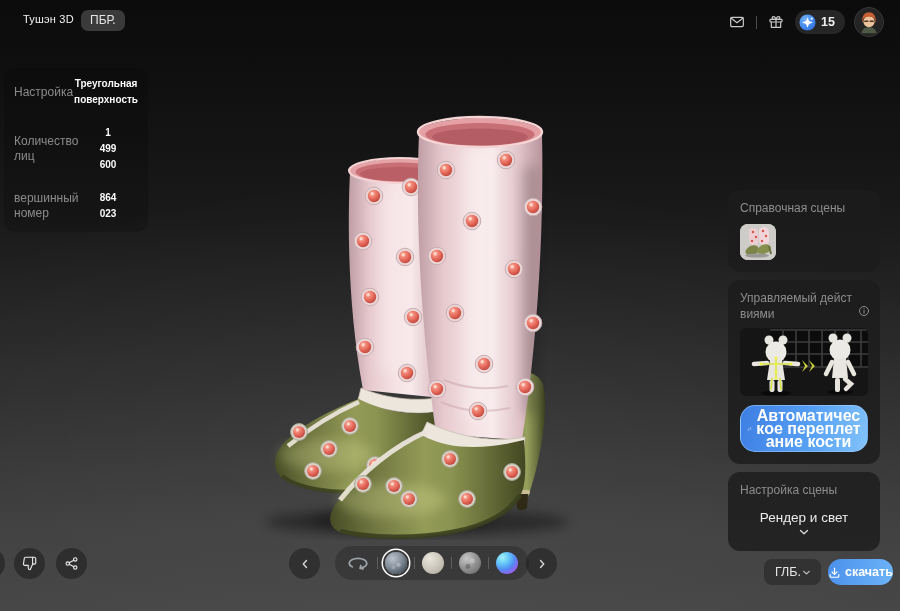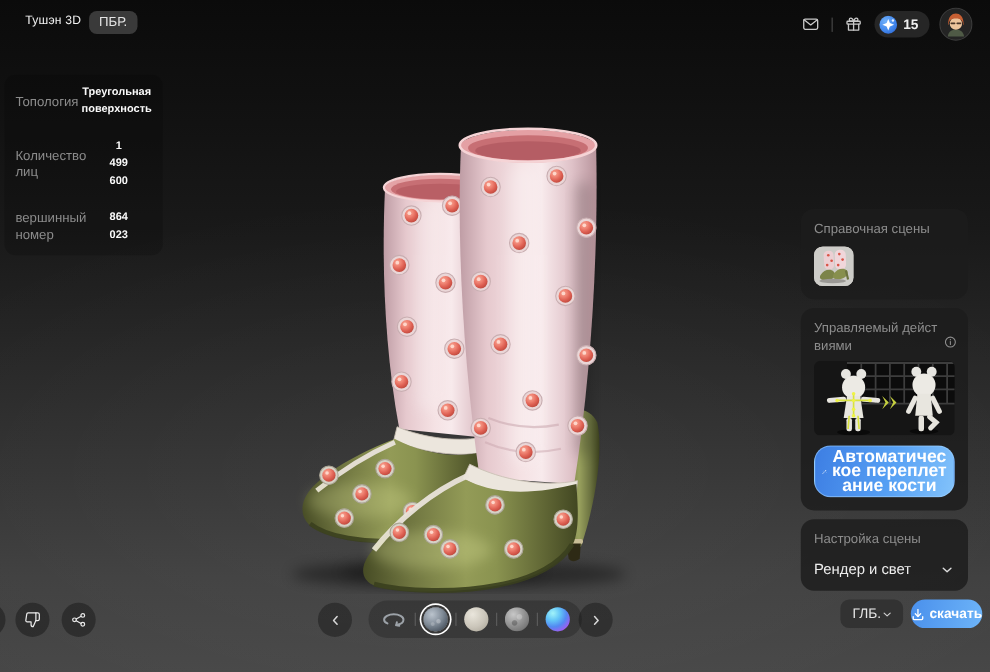--- a/index.html
+++ b/index.html
@@ -39,21 +39,21 @@
   .panel-label{ color:#8d8d8d; font-size:12px; line-height:16px; }
   .ref-thumb{ margin-top:8px; width:36px; height:36px; border-radius:8px; overflow:hidden; cursor:pointer; background:#cfcdc9; }
   .rig-head{ position:relative; padding-right:14px; }
   .rig-head .panel-label{ word-break:break-all; }
   .info{ position:absolute; right:-2px; top:15px; cursor:pointer; }
   .rig-img{ margin-top:6px; border-radius:6px; overflow:hidden; cursor:pointer; }
   .rig-btn{ margin-top:9px; width:100%; min-height:30px; border:1px solid rgba(160,210,255,0.55); border-radius:15px;
     background:linear-gradient(103deg,#3d7ee3,#56a0f4 55%,#83c3fb); color:#fff; display:flex; align-items:center; justify-content:center;
     gap:4px; padding:3px 6px; cursor:pointer; }
   .rig-btn span{ font-size:16px; font-weight:700; line-height:13px; text-align:center; word-break:break-all; }
-  .scene-value{ display:flex; align-items:center; justify-content:space-between; margin-top:12px; cursor:pointer; }
+  .scene-value{ display:flex; align-items:center; justify-content:space-between; margin-top:12px; cursor:pointer;flex-direction:column; }
   .scene-value span{ color:#ececec; font-size:13.5px; font-weight:500; }
   .export-row{ display:flex; gap:7px;margin-left:36px; }
   .fmt-select{ width:74px; height:26px; background:#323232; border:none; border-radius:8px; color:#e6e6e6; font-size:12.5px;
     display:flex; align-items:center; justify-content:space-between; padding:0 9px 0 11px; cursor:pointer; }
   .dl-btn{ flex:1; height:26px; border:none; border-radius:13px; background:linear-gradient(100deg,#4a90ec,#6db4f8);
     color:#fff; font-size:12.5px; font-weight:600; display:flex; align-items:center; justify-content:center; gap:4px; cursor:pointer; }
 
   
   .circle-btn{ position:absolute; width:31px; height:31px; border-radius:50%; background:rgba(10,10,10,0.4); border:none;
     display:flex; align-items:center; justify-content:center; cursor:pointer; }
@@ -244,21 +244,21 @@
           <circle cx="15" cy="14.5" r="6" fill="#ecc39c"></circle>
           <path d="M7.5,15 C7.5,7.5 11,4.5 15,4.5 C19,4.5 22.5,7.5 22.5,15 L22,16 C22,11 19.5,9.5 15,9.5 C10.5,9.5 8,11 8,16 Z" fill="#c75f33"></path>
           <path d="M10.5,14.2 h3.2 M16.3,14.2 h3.2" stroke="#4a3528" stroke-width="1.6" stroke-linecap="round"></path>
         </svg>
       </button>
     </div>
   </header>
 
   <aside class="stats">
     <div class="stat-row">
-      <div class="stat-label">Топология</div>
+      <div class="stat-label">Настройка</div>
       <div class="stat-value">Треугольная
 поверхность</div>
     </div>
     <div class="stat-row">
       <div class="stat-label">Количество лиц</div>
       <div class="stat-value">1
 499
 600</div>
     </div>
     <div class="stat-row">

